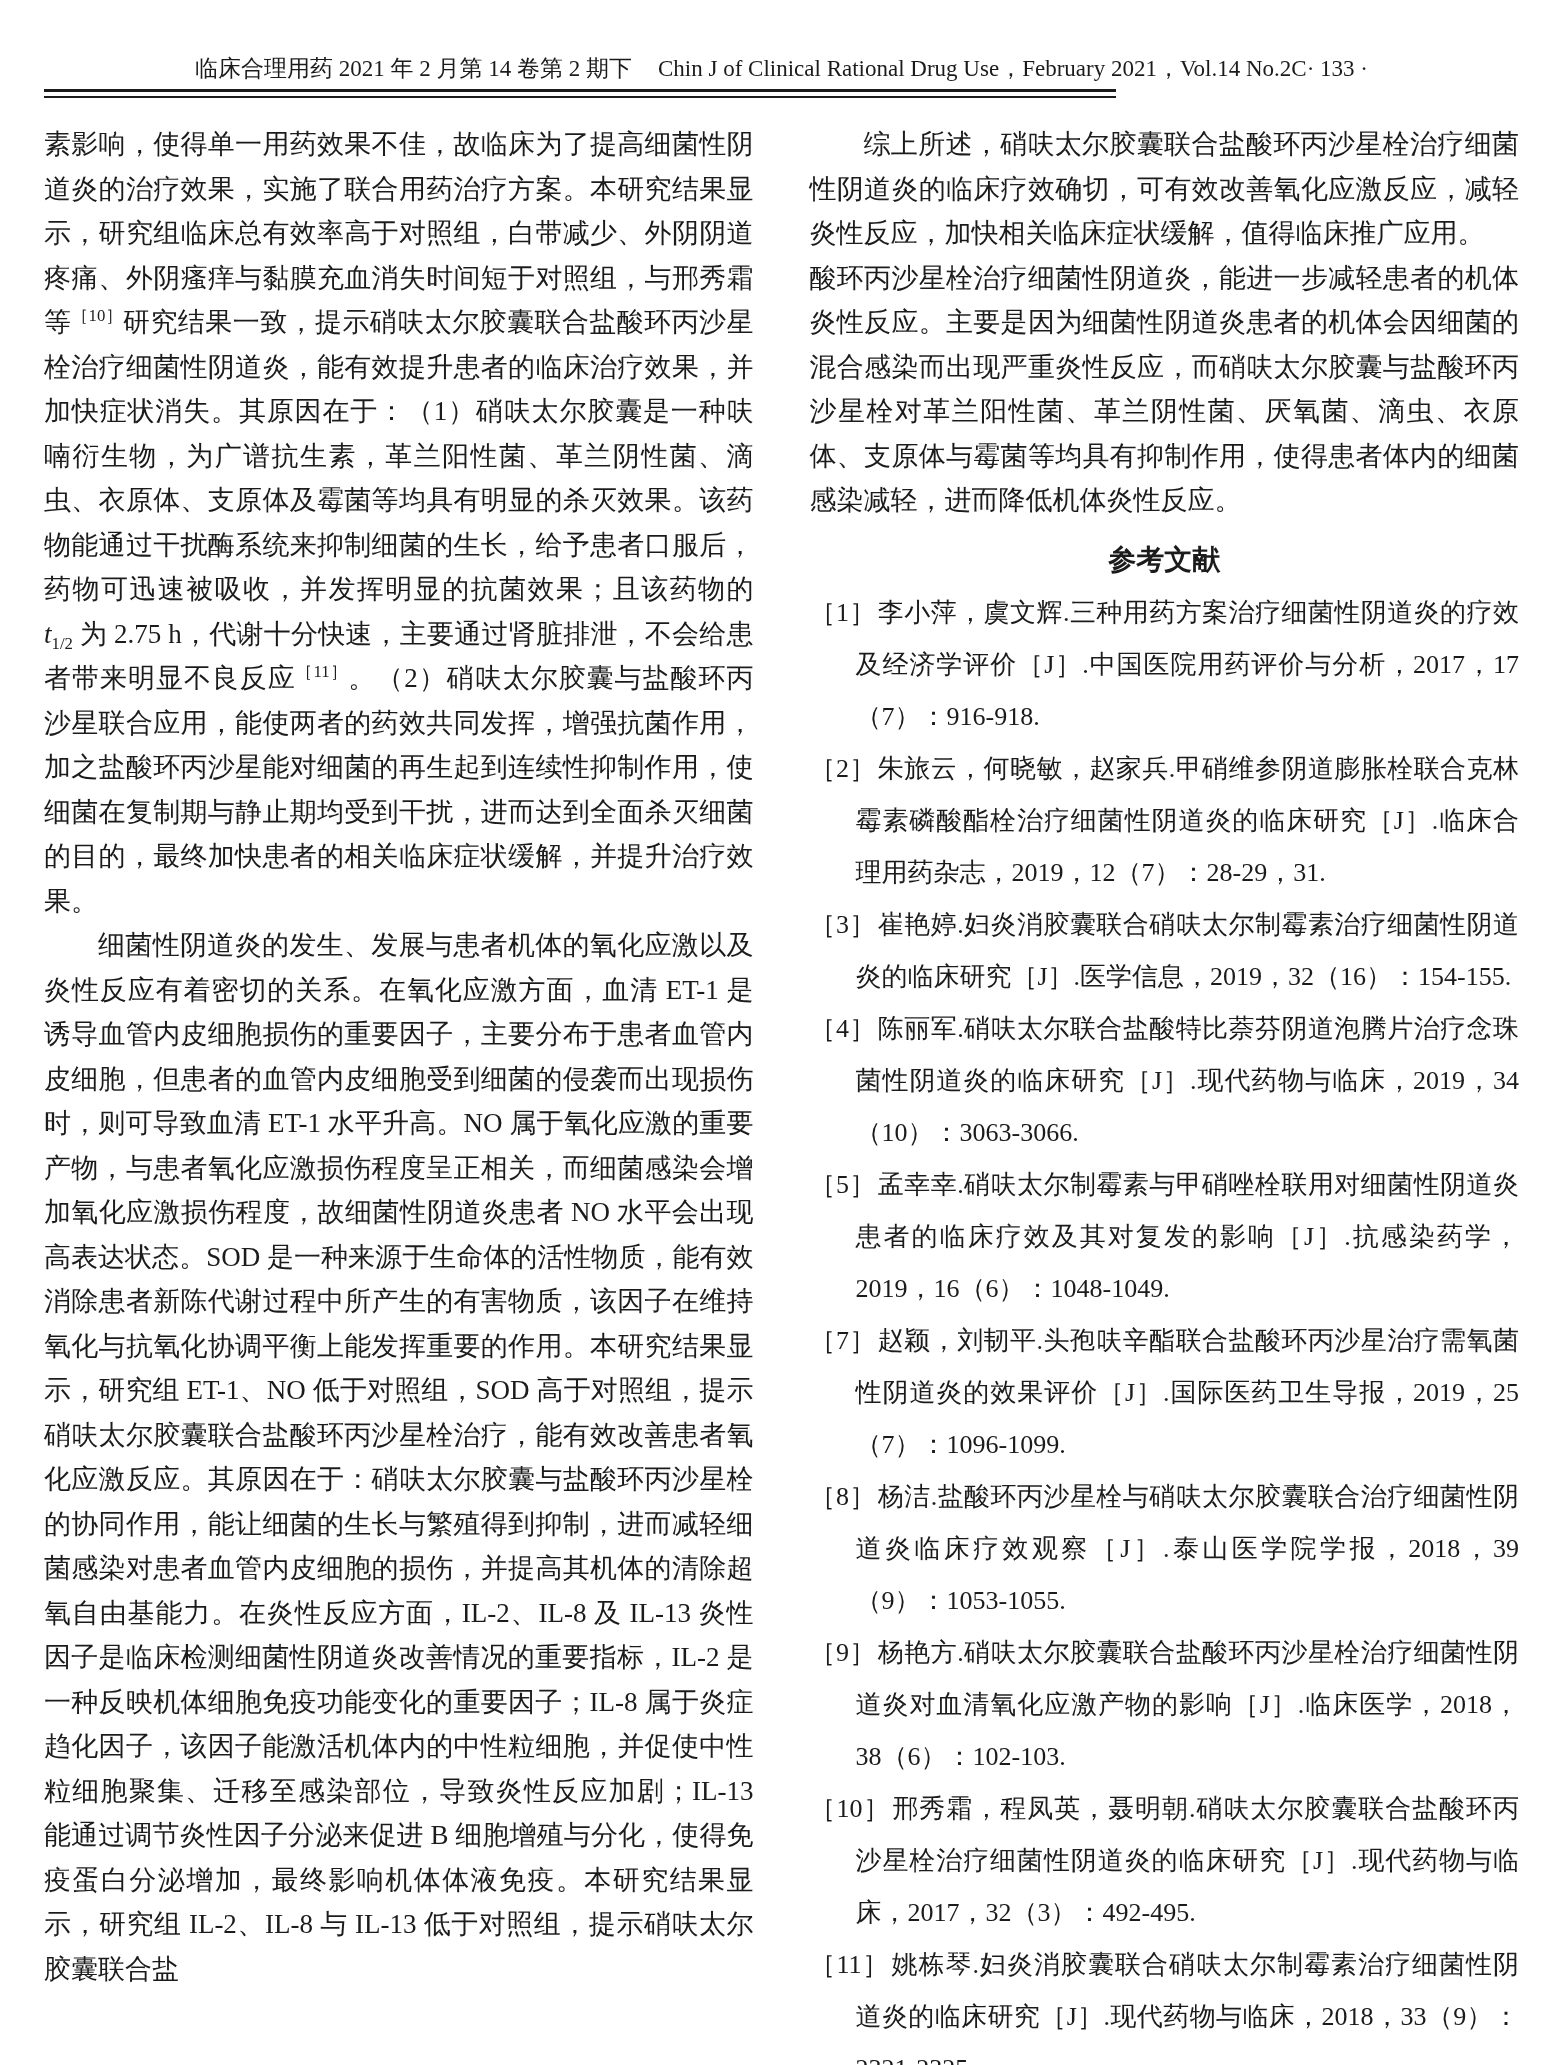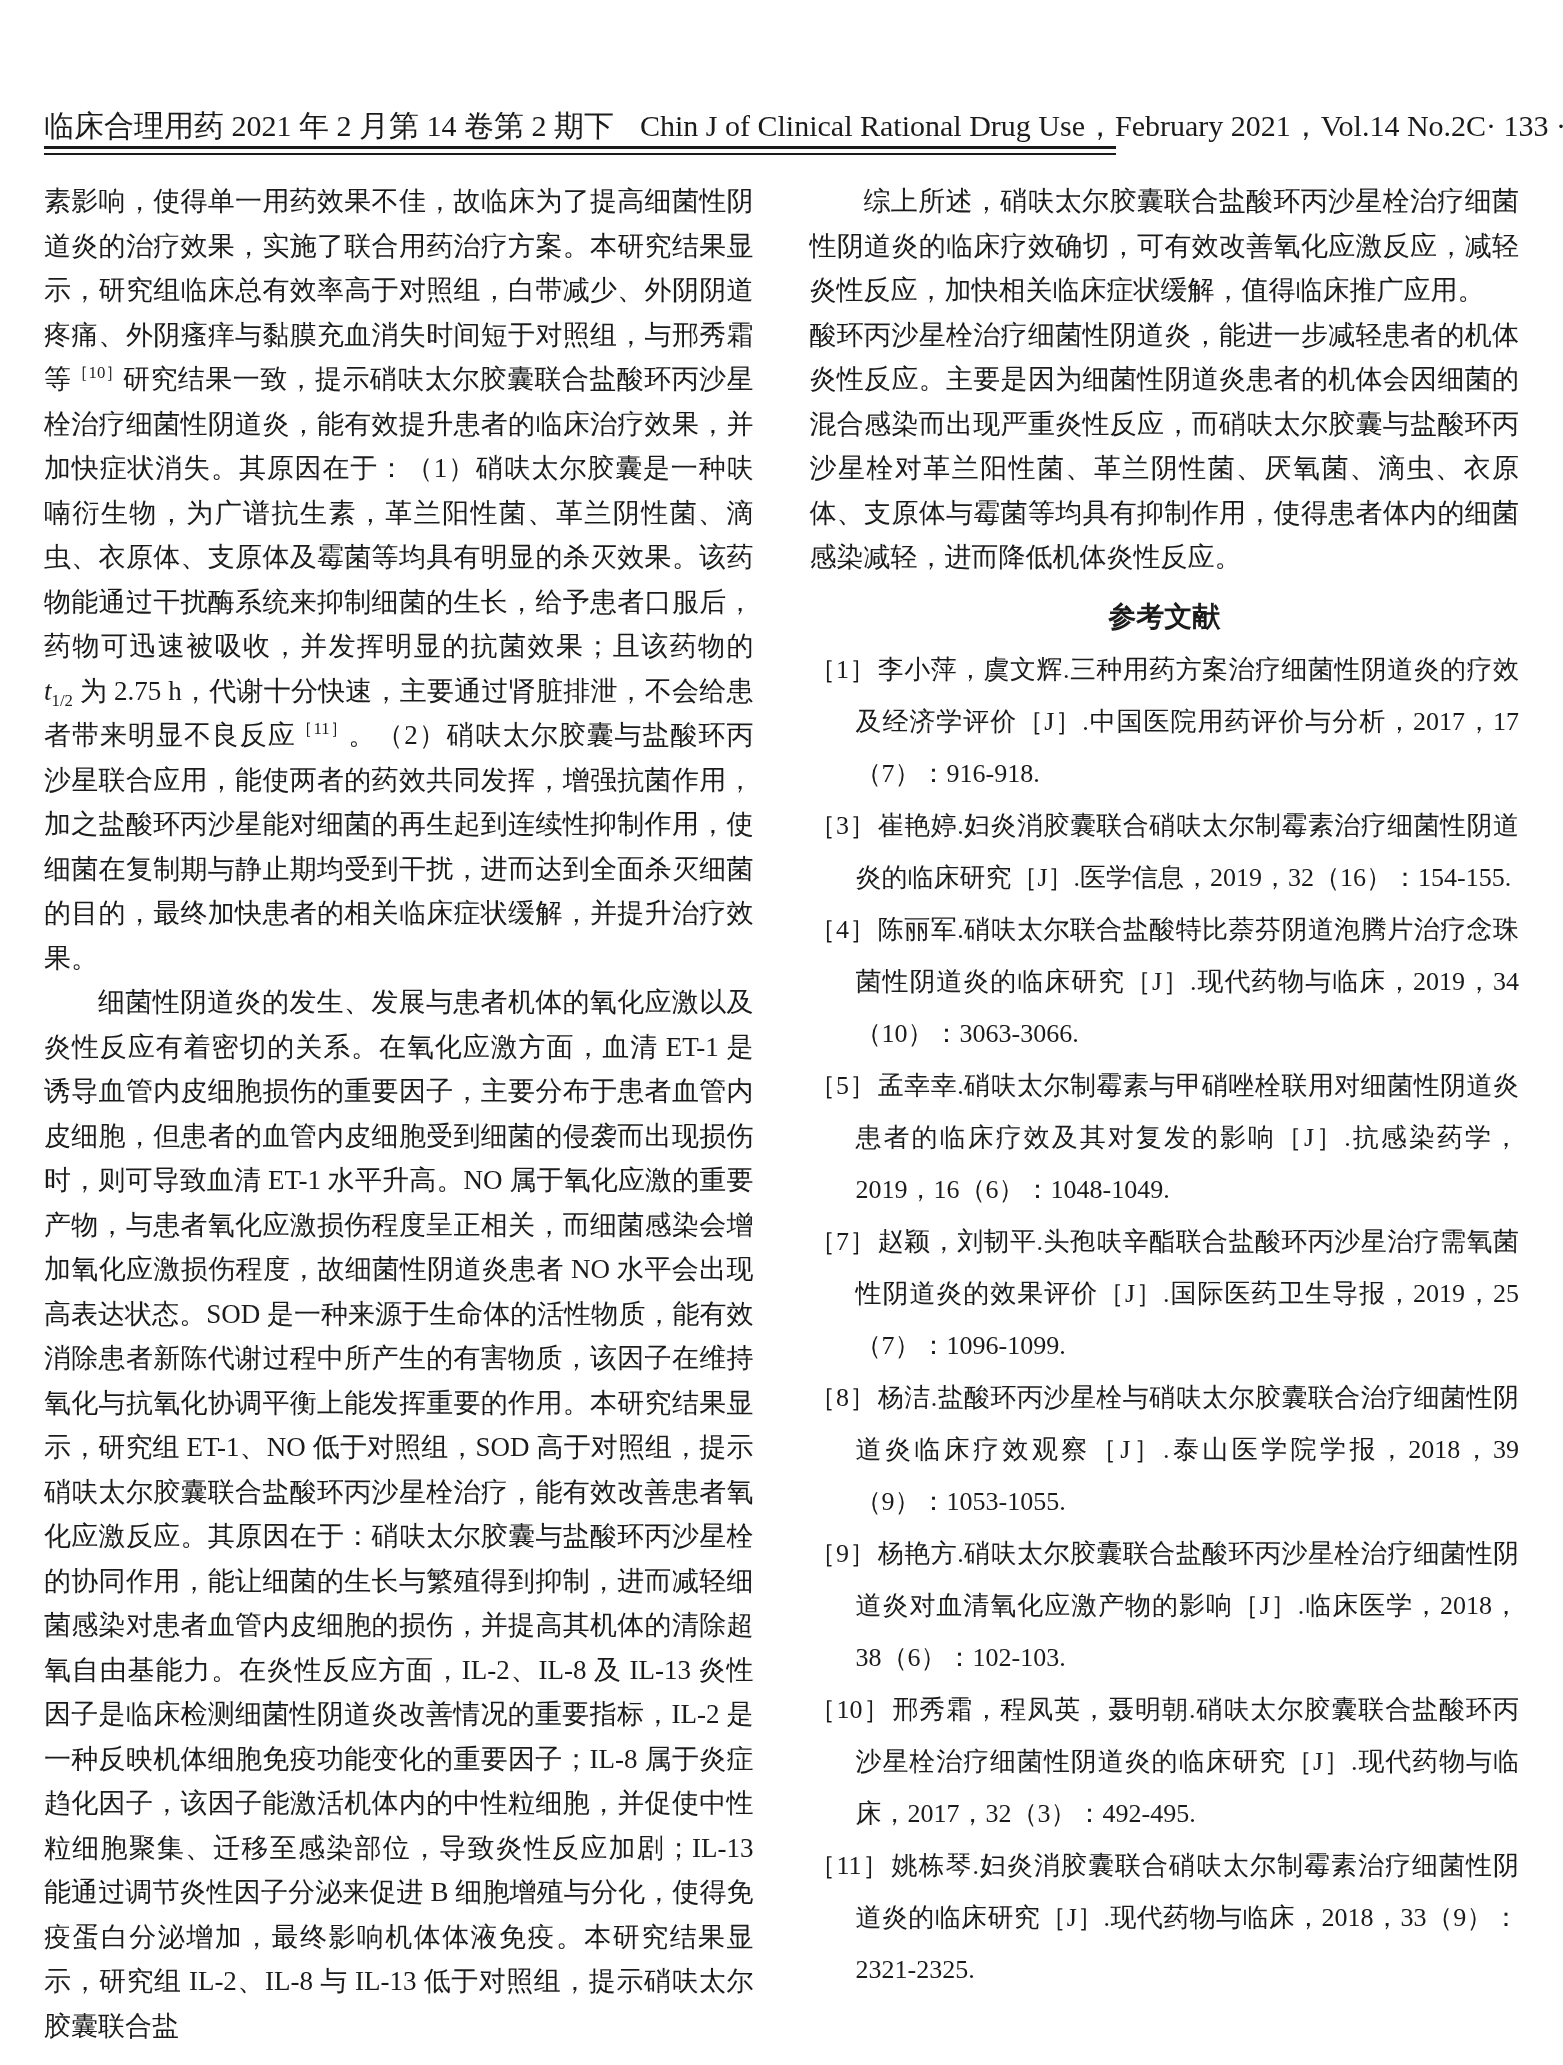--- a/index.html
+++ b/index.html
@@ -7,25 +7,25 @@
     width:1563px;height:2065px;
     background:#ffffff;
     color:#1b1b1b;
     font-family:"Liberation Serif","DejaVu Serif",serif;
     overflow:hidden;
     position:relative;
   }
   .page{padding:0 44px;box-sizing:border-box;}
   
   .running-head{
-    margin-top:111px;
+    margin-top:54px;
     display:flex;
-    justify-content:flex-start;
+    justify-content:center;
     align-items:baseline;
-    font-size:30px;
+    font-size:23px;
     line-height:30px;
     white-space:nowrap;
   }
   .running-head .jcn{margin-right:26px;}
   .head-rule{
     margin-top:5px;
     width:1072px;
     height:4px;
     border-top:3px solid #1b1b1b;
     border-bottom:2px solid #1b1b1b;
@@ -101,20 +101,21 @@
     <div class="col">
       <div>
           <p class="para indent"><span>综上所述，硝呋太尔胶囊联合盐酸环丙沙星栓治疗细菌性阴道炎的临床疗效确切，可有效改善氧化应激反应，减轻炎性反应，加快相关临床症状缓解，值得临床推广应用。</span></p>
           <p class="para"><span>酸环丙沙星栓治疗细菌性阴道炎，能进一步减轻患者的机体炎性反应。主要是因为细菌性阴道炎患者的机体会因细菌的混合感染而出现严重炎性反应，而硝呋太尔胶囊与盐酸环丙沙星栓对革兰阳性菌、革兰阴性菌、厌氧菌、滴虫、衣原体、支原体与霉菌等均具有抑制作用，使得患者体内的细菌感染减轻，进而降低机体炎性反应。</span></p>
         </div>
 
       <h3 class="refs-heading">参考文献</h3>
 
       <div>
           <p class="ref"><span class="ref-label">［1］</span><span>李小萍，虞文辉.三种用药方案治疗细菌性阴道炎的疗效及经济学评价［J］.中国医院用药评价与分析，2017，17（7）：916-918.</span></p>
+          <p class="ref"><span class="ref-label">［2］</span><span>朱旅云，何晓敏，赵家兵.甲硝维参阴道膨胀栓联合克林霉素磷酸酯栓治疗细菌性阴道炎的临床研究［J］.临床合理用药杂志，2019，12（7）：28-29，31.</span></p>
           <p class="ref"><span class="ref-label">［3］</span><span>崔艳婷.妇炎消胶囊联合硝呋太尔制霉素治疗细菌性阴道炎的临床研究［J］.医学信息，2019，32（16）：154-155.</span></p>
           <p class="ref"><span class="ref-label">［4］</span><span>陈丽军.硝呋太尔联合盐酸特比萘芬阴道泡腾片治疗念珠菌性阴道炎的临床研究［J］.现代药物与临床，2019，34（10）：3063-3066.</span></p>
           <p class="ref"><span class="ref-label">［5］</span><span>孟幸幸.硝呋太尔制霉素与甲硝唑栓联用对细菌性阴道炎患者的临床疗效及其对复发的影响［J］.抗感染药学，2019，16（6）：1048-1049.</span></p>
           <p class="ref"><span class="ref-label">［7］</span><span>赵颖，刘韧平.头孢呋辛酯联合盐酸环丙沙星治疗需氧菌性阴道炎的效果评价［J］.国际医药卫生导报，2019，25（7）：1096-1099.</span></p>
           <p class="ref"><span class="ref-label">［8］</span><span>杨洁.盐酸环丙沙星栓与硝呋太尔胶囊联合治疗细菌性阴道炎临床疗效观察［J］.泰山医学院学报，2018，39（9）：1053-1055.</span></p>
           <p class="ref"><span class="ref-label">［9］</span><span>杨艳方.硝呋太尔胶囊联合盐酸环丙沙星栓治疗细菌性阴道炎对血清氧化应激产物的影响［J］.临床医学，2018，38（6）：102-103.</span></p>
           <p class="ref"><span class="ref-label">［10］</span><span>邢秀霜，程凤英，聂明朝.硝呋太尔胶囊联合盐酸环丙沙星栓治疗细菌性阴道炎的临床研究［J］.现代药物与临床，2017，32（3）：492-495.</span></p>
           <p class="ref"><span class="ref-label">［11］</span><span>姚栋琴.妇炎消胶囊联合硝呋太尔制霉素治疗细菌性阴道炎的临床研究［J］.现代药物与临床，2018，33（9）：2321-2325.</span></p>
         </div>
 

